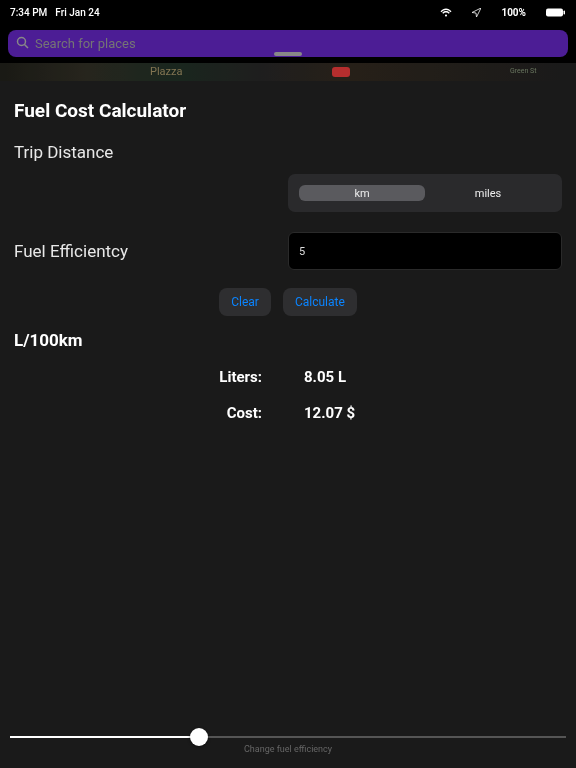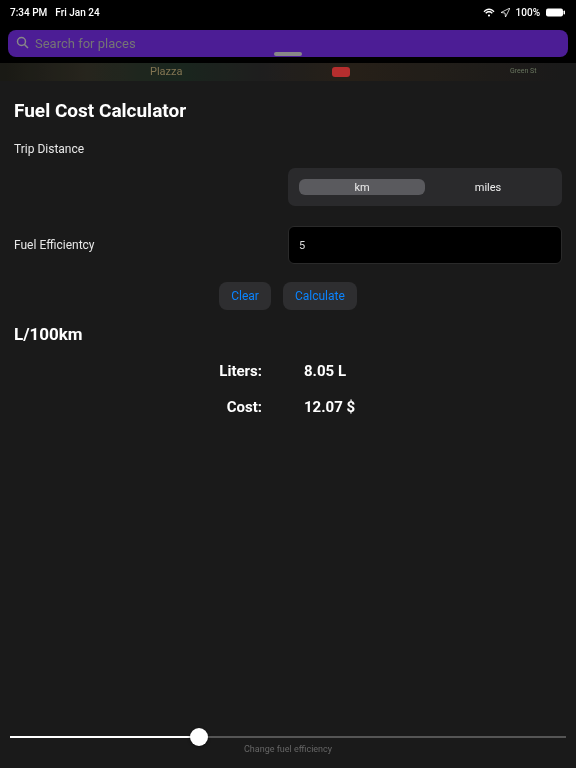--- a/index.html
+++ b/index.html
@@ -27,22 +27,23 @@
       height: 16px;
       background: #000;
     }
     .status-left {
       display: flex;
       gap: 8px;
       align-items: center;
     }
     .status-right {
       display: flex;
-      gap: 6px;
-      align-items: center;
+      gap: 20px;
+      align-items: center;
+      font-weight: bold;
     }
     .status-right svg {
       display: block;
     }
     
     .search-wrap {
       padding: 6px 8px;
       background: #000;
     }
     .search-bar {
@@ -114,21 +115,21 @@
       font-weight: 700;
       margin-bottom: 20px;
     }
     .row {
       display: flex;
       align-items: center;
       margin-bottom: 12px;
     }
     .row-label {
       flex: 0 0 274px;
-      font-size: 12px;
+      font-size: 17px;
       font-weight: 400;
       color: #e8e8e8;
     }
     .row-input-wrap {
       flex: 1;
     }
     .value-input {
       width: 100%;
       background: #000;
       border: 1px solid #2a2a2a;

